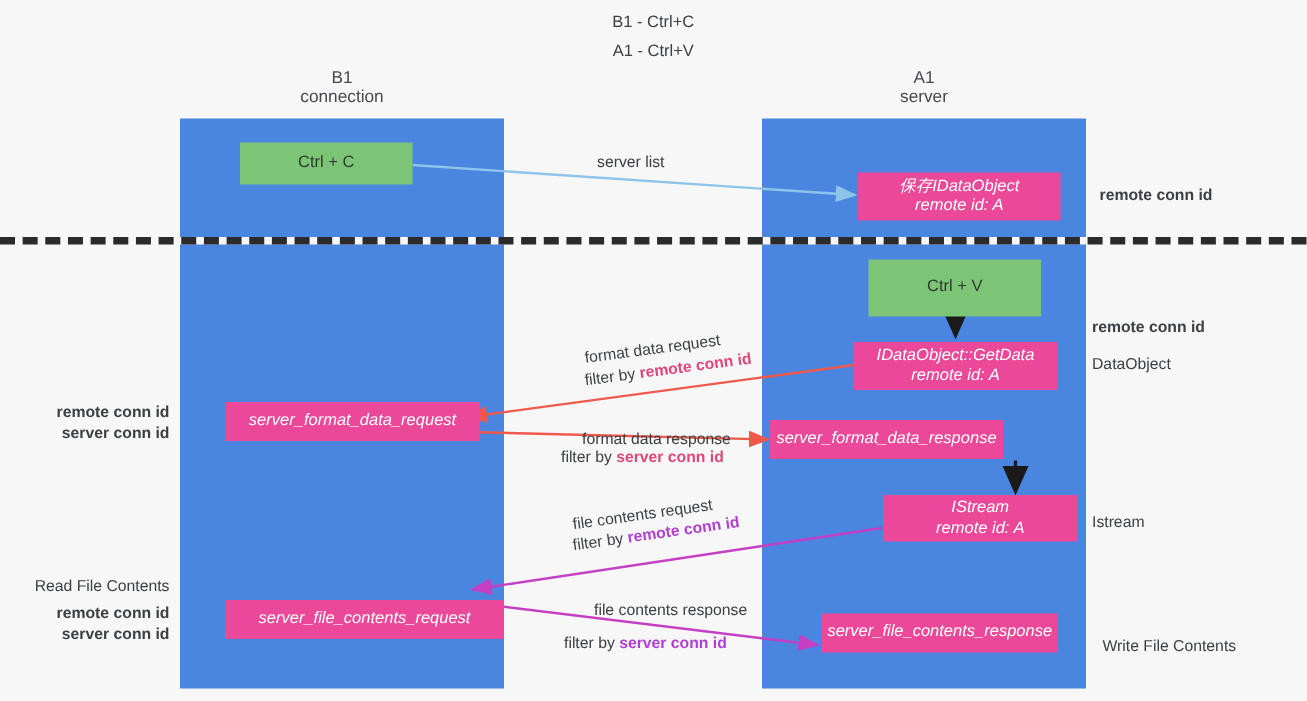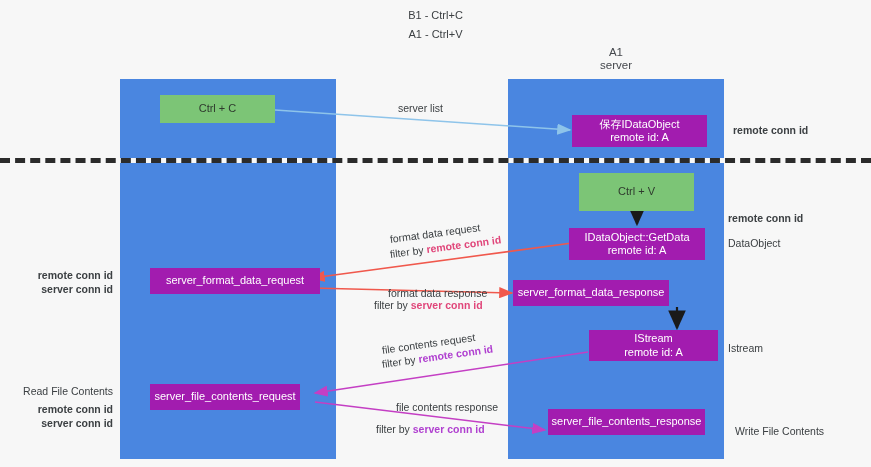--- a/index.html
+++ b/index.html
@@ -55,21 +55,21 @@
     flex-direction:column;
     align-items:center;
     justify-content:center;
     text-align:center;
     color:#ffffff;
     font-size:11px;
     line-height:13.5px;
     padding:2px 4px;
   }
   .node.green{background:#7cc576;color:#2f3b2e;}
-  .node.orange{background:#a21caf;}
+  .node.orange{background:#ec4899;font-style:italic;}
   .node span{display:block;white-space:nowrap;}
 
   
   .anno{
     position:absolute;
     font-size:10.5px;
     line-height:14px;
     color:#3c4043;
     white-space:nowrap;
   }
@@ -97,20 +97,22 @@
   }
 </style>
 </head>
 <body>
 
 <div id="stage">
 
   <div class="title">B1 - Ctrl+C
 A1 - Ctrl+V</div>
 
+  <div class="col-head" style="left:120px;top:46px;width:216px;">B1
+connection</div>
   <div class="col-head" style="left:508px;top:46px;width:216px;">A1
 server</div>
 
   <div id="lane-layer" class="layer">
     <div class="lane" style="left:120px;top:79px;width:216px;height:79px;"></div>
     <div class="lane" style="left:120px;top:163px;width:216px;height:296px;"></div>
     <div class="lane" style="left:508px;top:79px;width:216px;height:79px;"></div>
     <div class="lane" style="left:508px;top:163px;width:216px;height:296px;"></div>
   </div>
 
@@ -171,21 +173,21 @@
 
     <div class="node orange" style="left:513px;top:280px;width:156px;height:26px;pointer-events:auto;">
       <span>server_format_data_response</span>
     </div>
 
     <div class="node orange" style="left:589px;top:330px;width:129px;height:31px;pointer-events:auto;">
       <span>IStream</span>
       <span>remote id: A</span>
     </div>
 
-    <div class="node orange" style="left:150px;top:384px;width:150px;height:26px;pointer-events:auto;">
+    <div class="node orange" style="left:150px;top:400px;width:186px;height:26px;pointer-events:auto;">
       <span>server_file_contents_request</span>
     </div>
 
     <div class="node orange" style="left:548px;top:409px;width:157px;height:26px;pointer-events:auto;text-align:right;">
       <span>server_file_contents_response</span>
     </div>
   </div>
 
   <div class="divider" style="top:158px;"></div>
 

